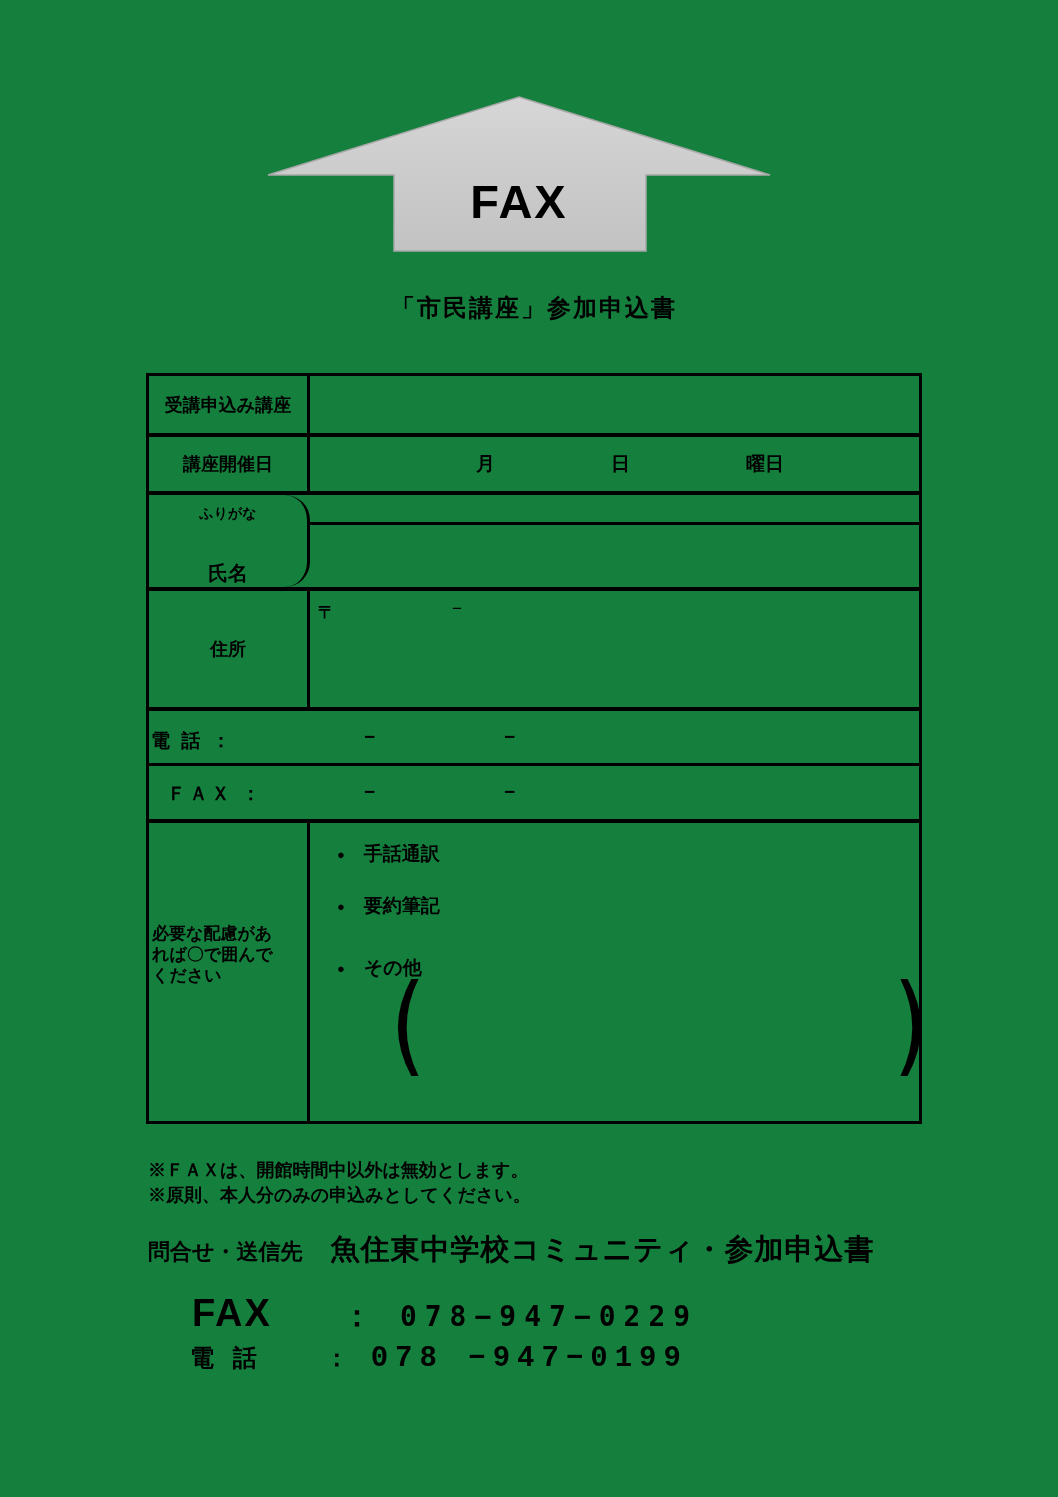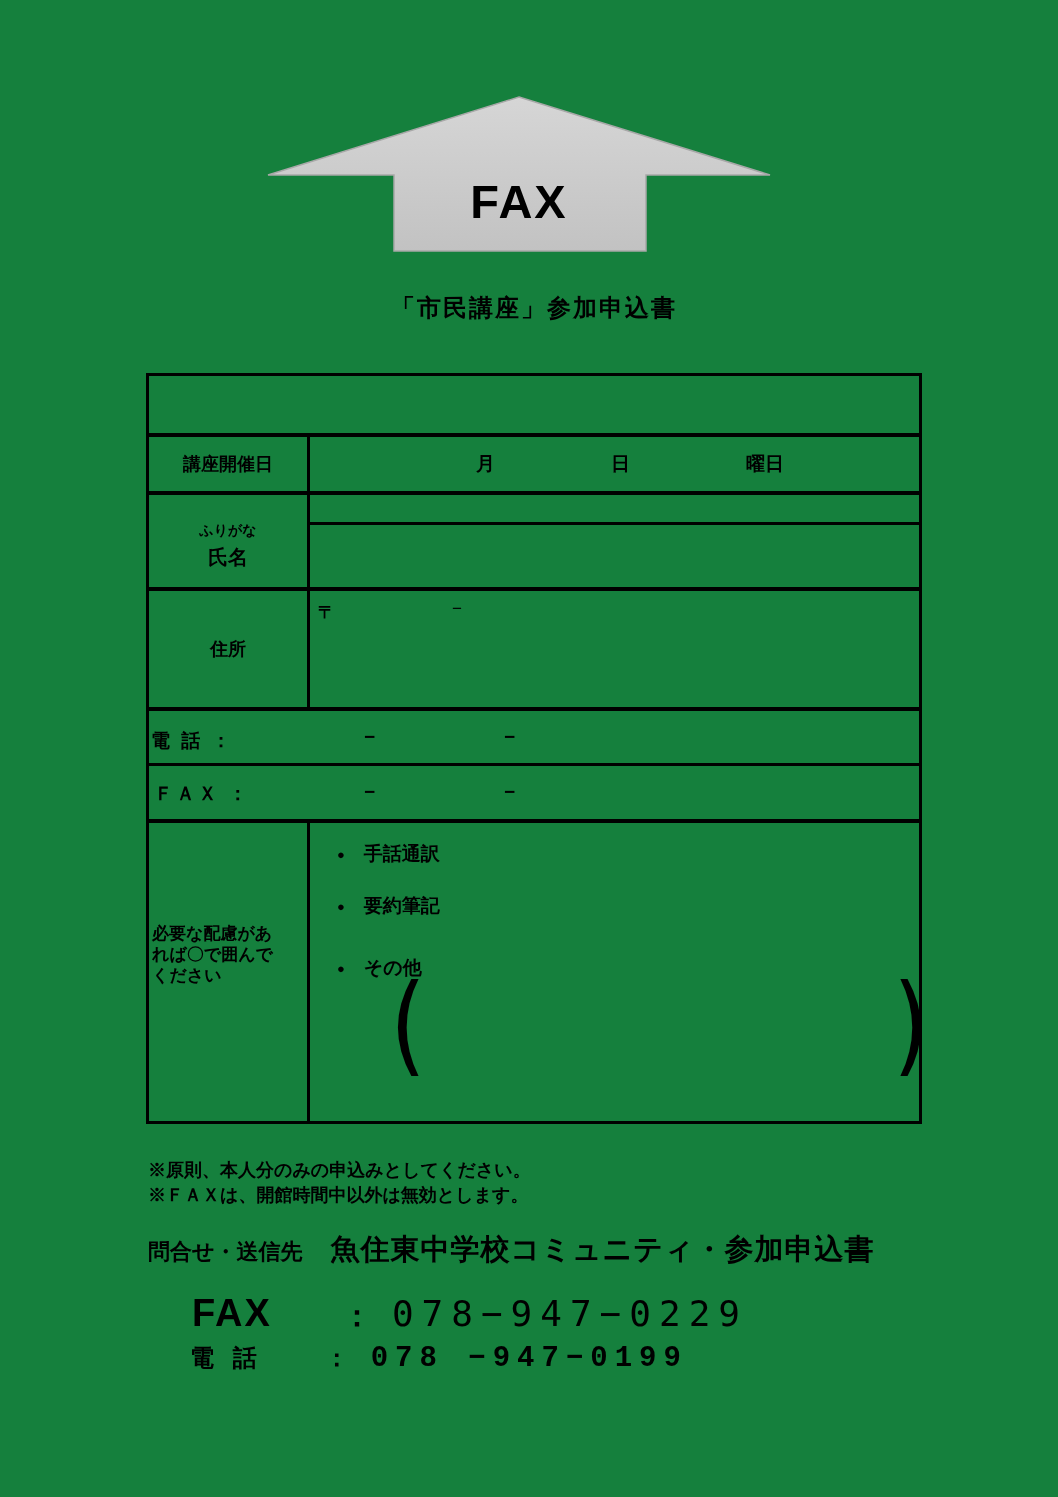--- a/index.html
+++ b/index.html
@@ -32,29 +32,29 @@
   .r6 { height:298px; }
 
   .date-cell { display:flex; align-items:center; padding-left:166px; gap:116px;
                font-size:19px; font-weight:bold; }
 
   .subcol { flex:1; display:flex; flex-direction:column; }
   .furigana-line { height:30px; border-bottom:3px solid #000; }
   .name-line { flex:1; }
   .lbl-furigana { font-size:14px; font-weight:bold; margin-bottom:4px; }
   .lbl-name { font-size:20px; font-weight:bold; }
-  .r3 .lbl { justify-content:center; padding-top:10px; }
+  .r3 .lbl { justify-content:space-between; padding-top:10px;border-radius:25px; }
 
   .postal-mark { position:absolute; left:8px; top:10px; font-size:17px; font-weight:bold; }
   .postal-dash { position:absolute; left:142px; top:8px; font-size:17px; }
 
   .tel-sub { height:57px; border-bottom:3px solid #000; position:relative; }
   .fax-sub { height:55px; position:relative; }
   .tel-lbl { position:absolute; left:2px; top:17px; font-size:19px; font-weight:bold; letter-spacing:3px; }
-  .fax-lbl { position:absolute; left:5px; top:15px; font-size:19px; font-weight:bold; letter-spacing:3px; }
+  .fax-lbl { position:absolute; left:18px; top:15px; font-size:19px; font-weight:bold; letter-spacing:3px; }
   .dash-a { position:absolute; left:215px; top:15px; font-size:19px; font-weight:bold; }
   .dash-b { position:absolute; left:355px; top:15px; font-size:19px; font-weight:bold; }
 
   .r6 .lbl { justify-content:flex-start; align-items:flex-start; text-align:left;
              padding:100px 2px 0 3px; font-size:17px; line-height:21px; }
   .opt { display:flex; align-items:center; gap:19px; margin-left:27px;
          font-size:19px; font-weight:bold; }
   .opt .dot { font-size:13px; }
   .opt1 { margin-top:18px; } .opt2 { margin-top:26px; } .opt3 { margin-top:36px; }
   .paren { position:absolute; top:148px; font-size:92px; line-height:1; font-weight:normal;
@@ -65,21 +65,21 @@
   
   .notes { position:absolute; left:148px; top:1158px; font-size:18px; font-weight:bold;
            line-height:25px; }
   .inquiry { position:absolute; left:148px; top:1230px; display:flex; align-items:baseline; gap:28px; }
   .inquiry-label { font-size:22px; font-weight:bold; }
   .inquiry-name { font-size:29px; font-weight:bold; letter-spacing:1px; }
 
   .fax-line { position:absolute; left:192px; top:1292px; display:flex; align-items:baseline; }
   .fax-line .fl-label { font-size:38px; font-weight:bold; letter-spacing:2px; }
   .fax-line .fl-sep { font-size:30px; font-weight:bold; margin-left:70px; }
-  .fax-line .fl-num { font-size:36px; font-weight:normal; letter-spacing:8px; margin-left:20px;
+  .fax-line .fl-num { font-size:28px; font-weight:bold; letter-spacing:8px; margin-left:28px;
                       font-family:"DejaVu Sans Mono", monospace; }
   .tel-line { position:absolute; left:190px; top:1342px; display:flex; align-items:baseline; }
   .tel-line .tl-label { font-size:24px; font-weight:bold; letter-spacing:6px; }
   .tel-line .tl-sep { font-size:24px; font-weight:bold; margin-left:62px; }
   .tel-line .tl-num { font-size:29px; font-weight:bold; letter-spacing:7px; margin-left:22px;
                       font-family:Liberation Mono, monospace; }
 </style>
 </head>
 <body>
 
@@ -94,20 +94,21 @@
     </defs>
     <polygon points="253,2 504,80 380,80 380,156 128,156 128,80 2,80" fill="url(#ag)" stroke="#a8a8a8" stroke-width="1.5"></polygon>
   </svg>
   <div class="fax-label">FAX</div>
 
   <div class="doc-title">「市民講座」参加申込書</div>
 
   <div class="tbl">
 
     <div class="row r1">
+      <div class="lbl">受講申込み講座</div>
       <div class="cnt"></div>
     </div>
 
     <div class="row r2">
       <div class="lbl">講座開催日</div>
       <div class="cnt date-cell">
         <span>月</span>
         <span>日</span>
         <span>曜日</span>
       </div>
@@ -166,22 +167,22 @@
           <span class="dot">●</span>
           <span>その他</span>
         </div>
         <span class="paren paren-open">(</span>
         <span class="paren paren-close">)</span>
       </div>
     </div>
   </div>
 
   <div class="notes">
+    <div>※ＦＡＸは、開館時間中以外は無効とします。</div>
     <div>※原則、本人分のみの申込みとしてください。</div>
-    <div>※ＦＡＸは、開館時間中以外は無効とします。</div>
   </div>
 
   <div class="inquiry">
     <span class="inquiry-label">問合せ・送信先</span>
     <span class="inquiry-name">魚住東中学校コミュニティ・参加申込書</span>
   </div>
 
   <div class="fax-line">
     <span class="fl-label">FAX</span>
     <span class="fl-sep">：</span>

